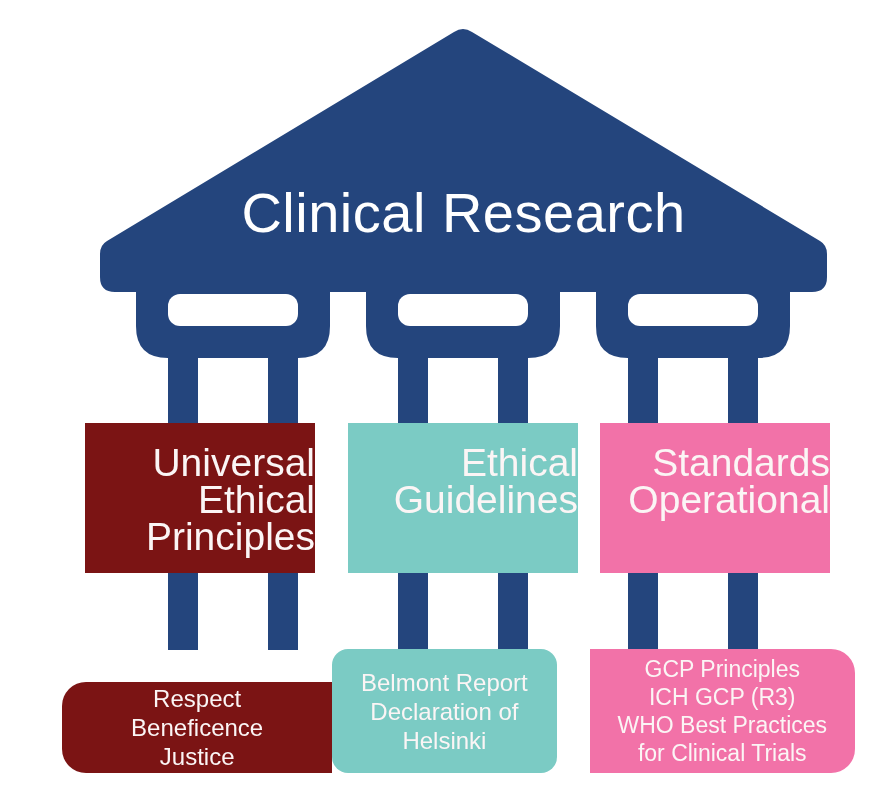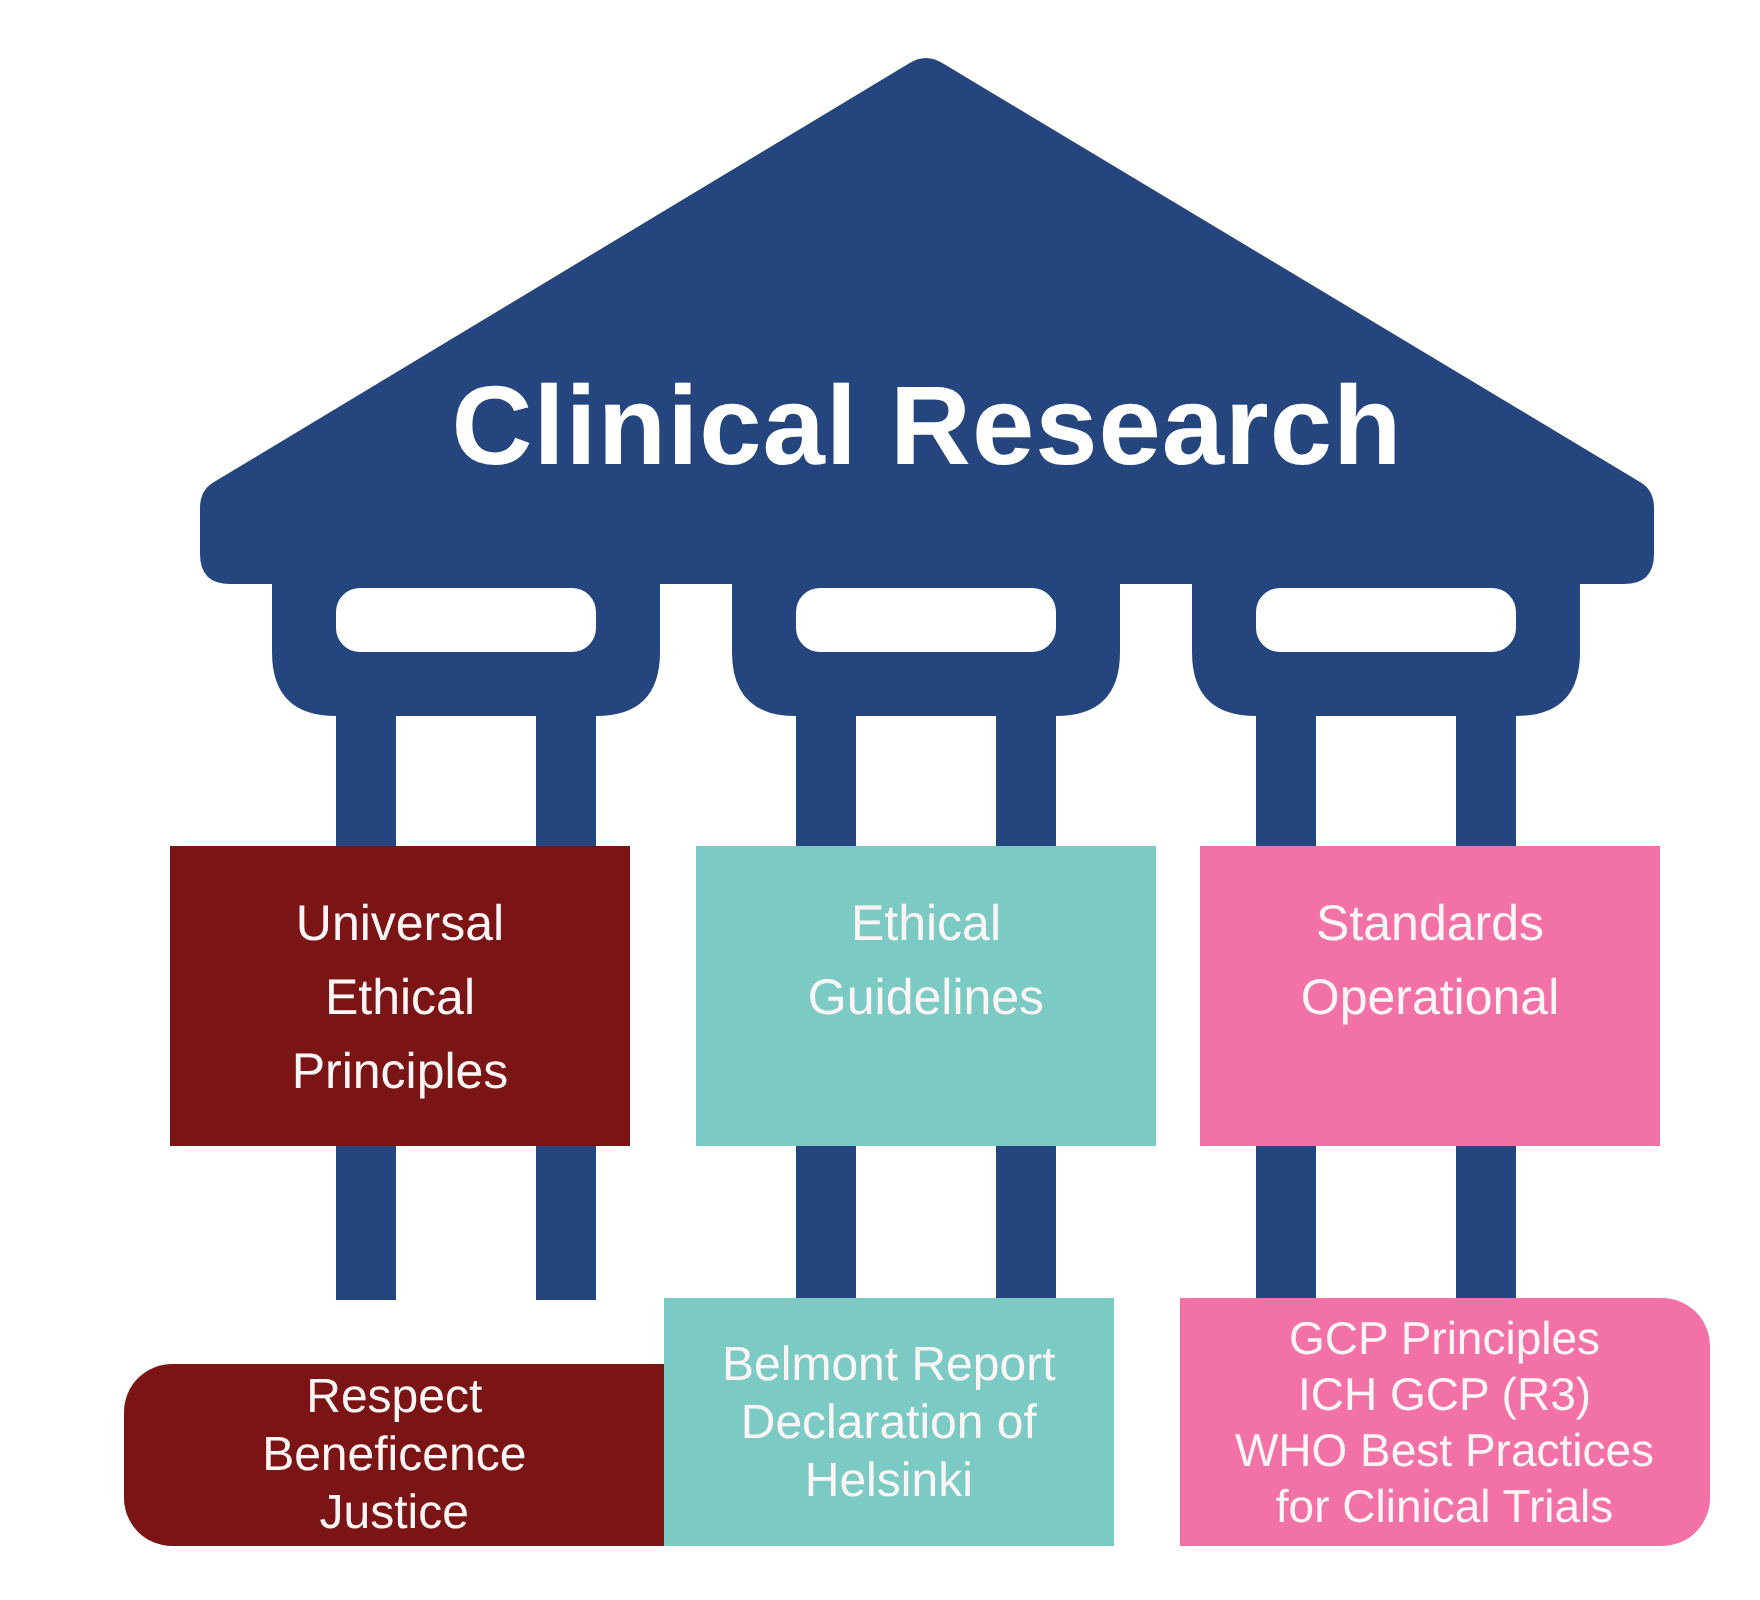--- a/index.html
+++ b/index.html
@@ -22,33 +22,33 @@
     top: 0;
   }
   .title {
     position: absolute;
     left: 100px;
     top: 180px;
     width: 727px;
     text-align: center;
     color: #ffffff;
     font-size: 56px;
-    font-weight: 700;
+    font-weight: 400;
     letter-spacing: 0.5px;
   }
   .label-box {
     position: absolute;
     top: 423px;
     width: 230px;
     height: 150px;
     box-sizing: border-box;
     padding-top: 21px;
-    text-align: center;
+    text-align: right;
     color: #fbf5f5;
-    font-size: 25px;
+    font-size: 39px;
     line-height: 37px;
   }
   .label-box.maroon { left: 85px;  background: #7B1414; }
   .label-box.teal   { left: 348px; background: #7BCBC4; }
   .label-box.pink   { left: 600px; background: #F272A8; }
   .base-bar {
     position: absolute;
     left: 62px;
     top: 649px;
     width: 793px;
@@ -56,20 +56,21 @@
     display: flex;
   }
   .base-box {
     display: flex;
     flex-direction: column;
     justify-content: center;
     text-align: center;
     color: #fbf5f5;
     font-size: 24px;
     line-height: 29px;
+    border-radius: 16px;
   }
   .base-box.maroon { width: 282px; background: #7B1414; border-radius: 24px 0 0 24px; margin-top: 33px; }
   .base-box.teal   { width: 234px; background: #7BCBC4; }
   .base-box.pink   { width: 277px; background: #F272A8; border-radius: 0 24px 24px 0; font-size: 23px; line-height: 28px; margin-left: 33px; }
   .line { display: block; }
 </style>
 </head>
 <body>
 
 <div class="stage">

